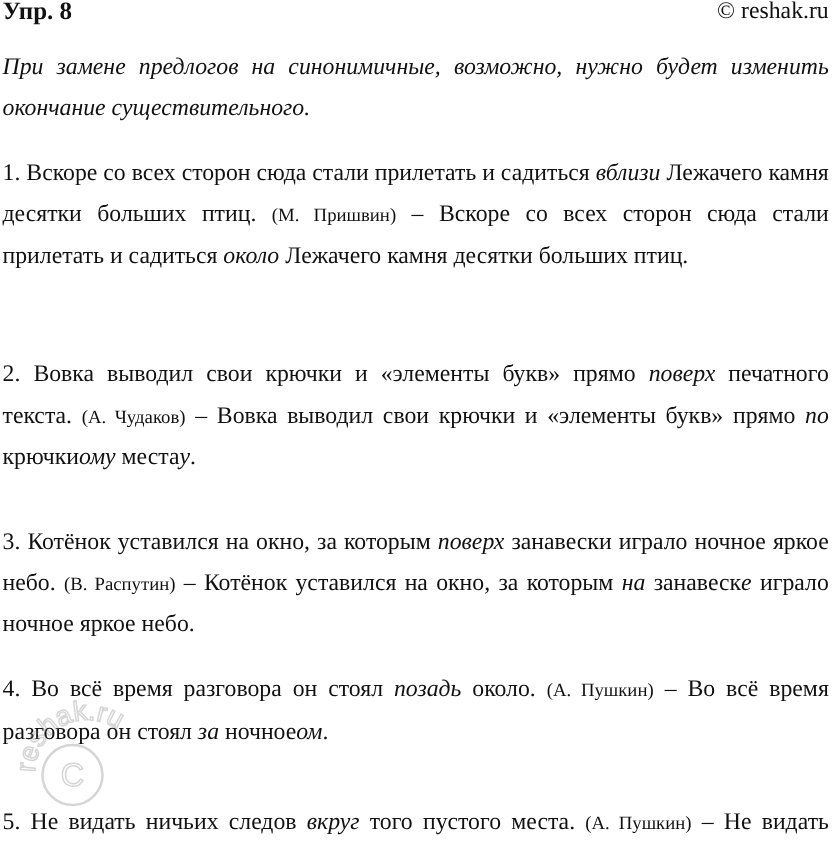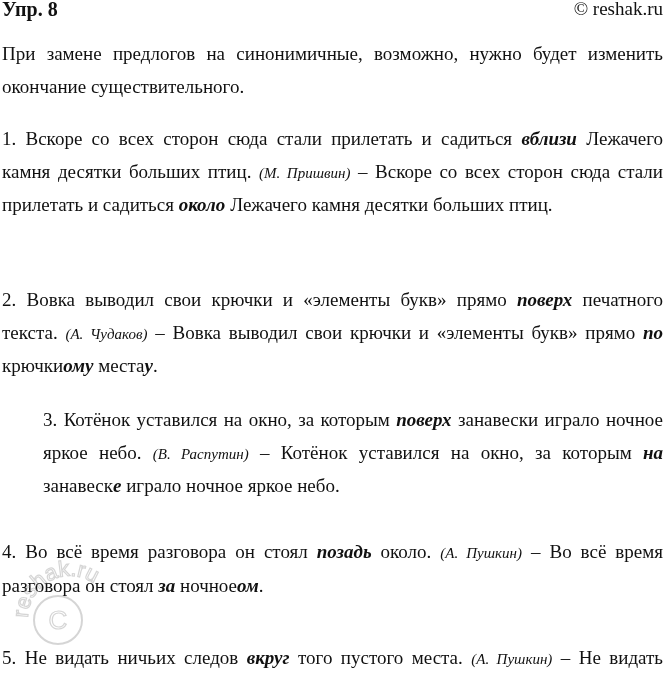--- a/index.html
+++ b/index.html
@@ -40,26 +40,27 @@
       position: absolute;
       left: 2px;
       right: 3px;
       font-size: 19px;
       line-height: 32.5px;
       text-align: justify;
       text-align-last: left;
     }
     .intro {
       top: 38px;
+      font-style: italic;
     }
-    .b { font-weight: bold; font-style: italic; }
-    .auth { font-style: italic; font-size: 15px; }
+    .b { font-weight: normal; font-style: italic; }
+    .auth { font-size: 15px; }
     #p1 { top: 123px; }
     #p2 { top: 284px; }
-    #p3 { top: 404px; margin-left: 41px; }
+    #p3 { top: 418px; }
     #p4 { top: 536px; }
     #p5 { top: 642px; }
     .watermark {
       position: absolute;
       left: 10px;
       top: 548px;
       width: 120px;
       height: 120px;
       pointer-events: none;
       opacity: 0.35;

